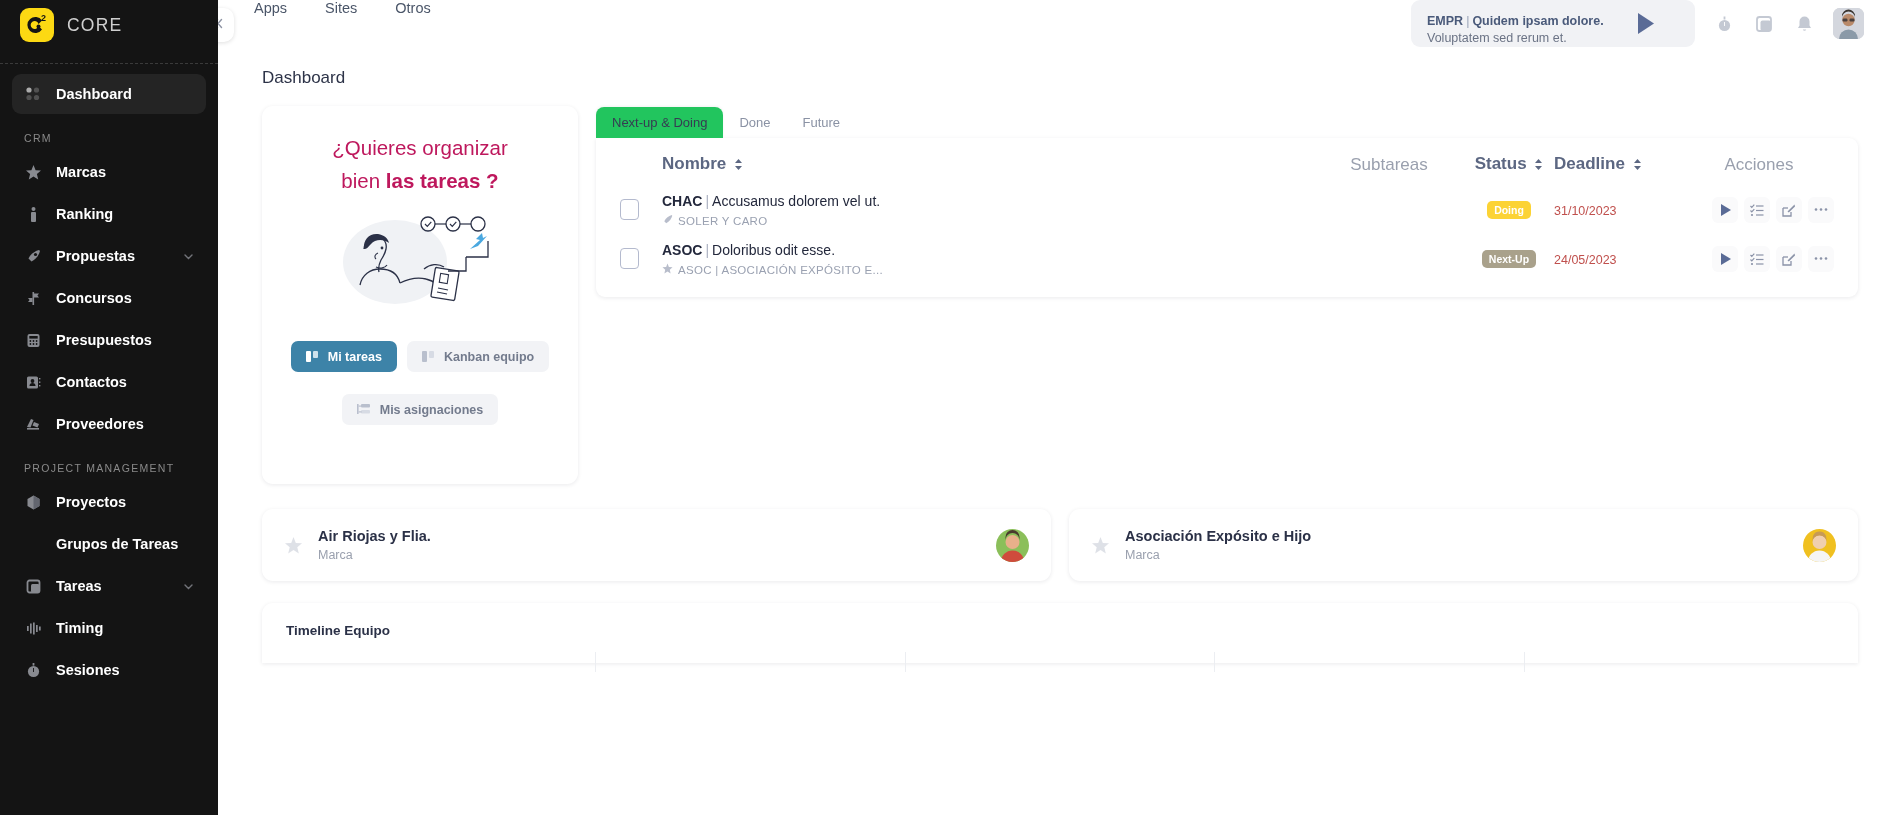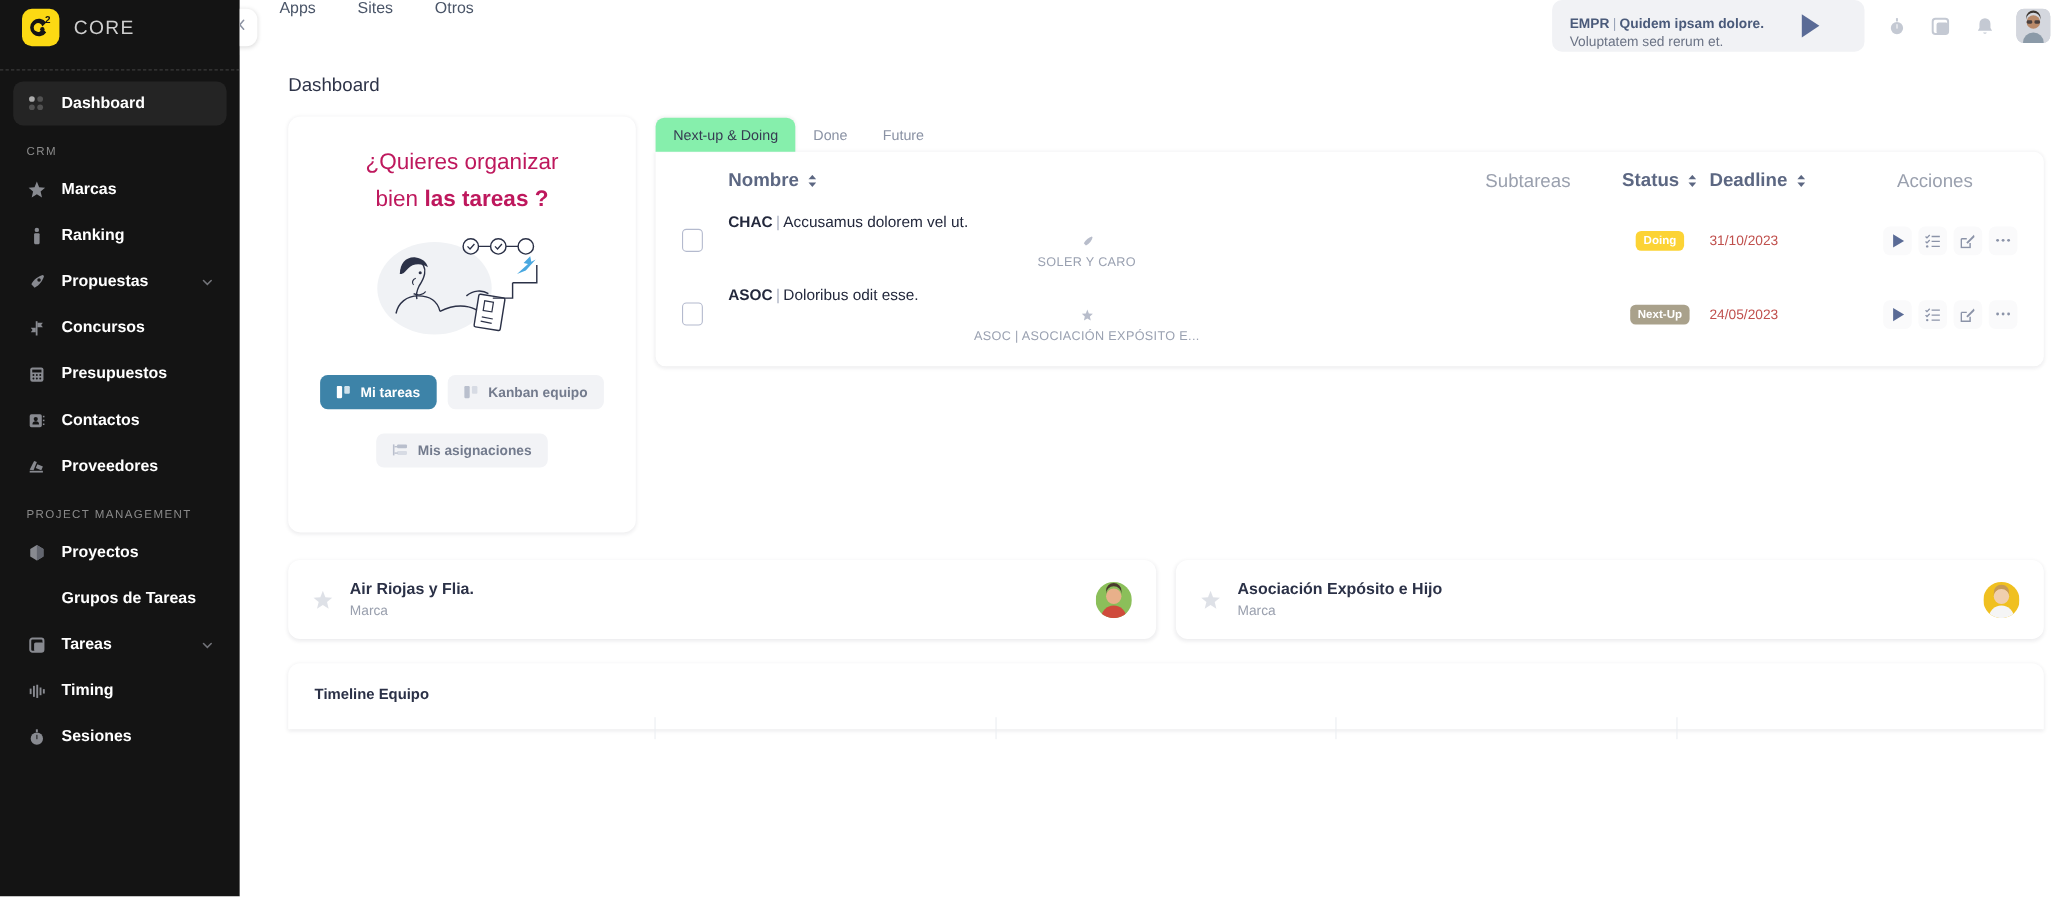--- a/index.html
+++ b/index.html
@@ -134,21 +134,21 @@
   .btn.primary { background: #3d83a8; color: #ffffff; }
   .btn .bico { display: flex; align-items: center; }
 
   
   .taskpanel { flex: 1; min-width: 0; }
   .tabs { display: flex; align-items: flex-end; height: 32px; }
   .tab {
     font-size: 13px; color: #8a92a4; padding: 8px 16px 8px 16px;
     border-radius: 8px 8px 0 0; cursor: pointer; background: transparent;
   }
-  .tab.active { background: #86efac; color: #363c52; box-shadow: 0 -1px 3px rgba(0,0,0,.05); }
+  .tab.active { background: #22c55e; color: #363c52; box-shadow: 0 -1px 3px rgba(0,0,0,.05); }
   .task-card {
     background: #ffffff; border-radius: 0 9px 9px 9px;
     box-shadow: 0 1px 4px rgba(20,20,40,.09);
     padding: 16px 24px 14px 24px;
   }
   table.tasks { width: 100%; border-collapse: collapse; }
   table.tasks th {
     font-size: 17px; color: #6d7siden; text-align: left; font-weight: 700;
     padding-bottom: 10px; color: #5c6782; white-space: nowrap;
   }
@@ -159,21 +159,21 @@
   table.tasks td { padding: 7px 0; vertical-align: middle; }
   .cbx {
     width: 19px; height: 21px; border: 1.6px solid #b4bace;
     border-radius: 4px; background: #fff; cursor: pointer;
   }
   .tname { font-size: 14px; color: #23283c; font-weight: 400; line-height: 19px; }
   .tname .code { font-weight: 700; }
   .tname .bar { color: #aab0c0; margin: 0 3px; }
   .tsub {
     font-size: 11.5px; color: #9aa1b1; letter-spacing: .3px;
-    margin-top: 3px; display: flex; align-items: center; gap: 5px; flex-direction: column;
+    margin-top: 3px; display: flex; align-items: center; gap: 5px;
   }
   .badge {
     display: inline-block; border-radius: 5px; color: #fff;
     font-size: 10.5px; font-weight: 700; padding: 3px 7px;
   }
   .deadline { font-size: 12.5px; color: #c0504d; white-space: nowrap; }
   .actions { display: flex; gap: 6px; justify-content: flex-end; }
   .act {
     width: 26px; height: 26px; border-radius: 6px; background: #fafafb;
     display: flex; align-items: center; justify-content: center;

